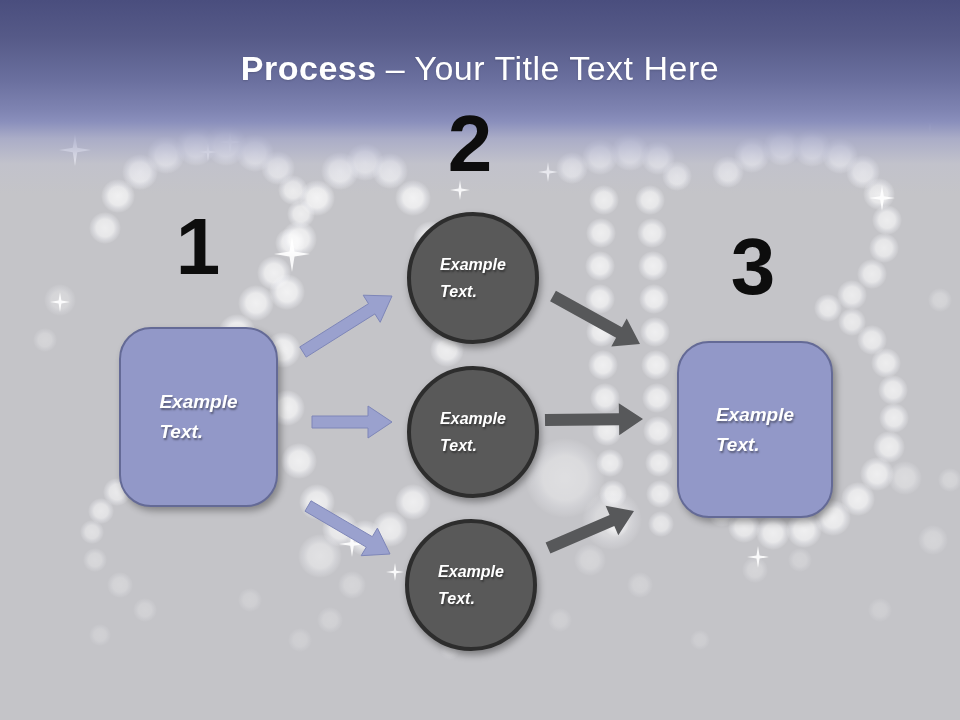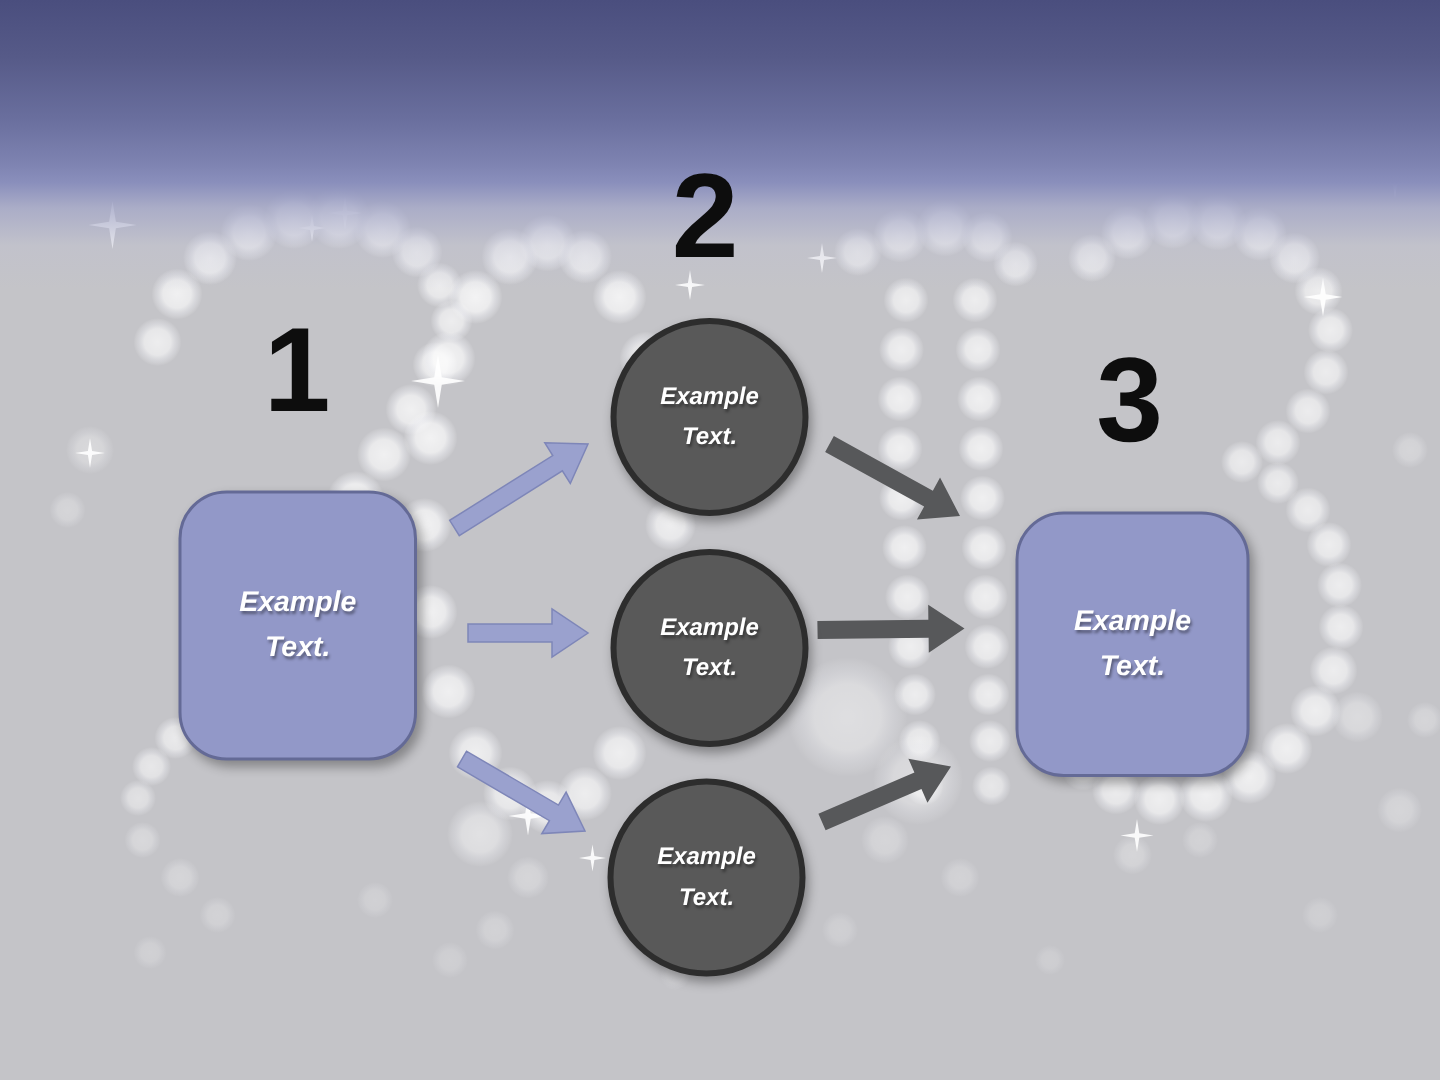--- a/index.html
+++ b/index.html
@@ -67,21 +67,21 @@
     background:var(--circle-fill,#595959);
     border:4px solid var(--circle-border,#2d2d2d);
     box-shadow:2px 4px 7px rgba(0,0,0,.35);
     display:flex;flex-direction:column;align-items:center;justify-content:center;
   }
   .c1{left:407px;top:212px;}
   .c2{left:407px;top:366px;}
   .c3{left:405px;top:519px;}
 
   .shape-text{
-    text-align:center;color:#ffffff;font-weight:700;font-style:italic;
+    text-align:left;color:#ffffff;font-weight:700;font-style:italic;
     text-shadow:1px 2px 2px rgba(0,0,0,.4);
   }
   .box .shape-text{font-size:19px;line-height:30px;}
   .circle .shape-text{font-size:16px;line-height:27px;}
   .shape-text .line{display:block;}
 </style>
 </head>
 <body>
 
 <div class="slide">
@@ -223,20 +223,23 @@
       <path d="M 352 531 L 353.82 542.18 L 365 544 L 353.82 545.82 L 352 557 L 350.18 545.82 L 339 544 L 350.18 542.18 Z" fill="#ffffff" opacity=".9"></path>
       <path d="M 758 546 L 759.54 555.46 L 769 557 L 759.54 558.54 L 758 568 L 756.46 558.54 L 747 557 L 756.46 555.46 Z" fill="#ffffff" opacity=".9"></path>
       <path d="M 60 292 L 61.4 300.6 L 70 302 L 61.4 303.4 L 60 312 L 58.6 303.4 L 50 302 L 58.6 300.6 Z" fill="#ffffff" opacity=".9"></path>
       <path d="M 930 112 L 931.4 120.6 L 940 122 L 931.4 123.4 L 930 132 L 928.6 123.4 L 920 122 L 928.6 120.6 Z" fill="#ffffff" opacity=".9"></path>
       <path d="M 208 143 L 209.26 150.74 L 217 152 L 209.26 153.26 L 208 161 L 206.74 153.26 L 199 152 L 206.74 150.74 Z" fill="#ffffff" opacity=".9"></path>
       <path d="M 395 563 L 396.26 570.74 L 404 572 L 396.26 573.26 L 395 581 L 393.74 573.26 L 386 572 L 393.74 570.74 Z" fill="#ffffff" opacity=".9"></path>
     </svg>
 
   <div class="header-fade"></div>
 
+  <div class="title">
+    <span class="t-bold">Process</span><span class="t-reg">– Your Title Text Here</span>
+  </div>
 
   <div class="step-number n1">1</div>
   <div class="step-number n2">2</div>
   <div class="step-number n3">3</div>
 
   <svg id="arrow-layer" width="960" height="720">
       <polygon points="306.2,357.1 374.9,313.9 380.2,322.3 392.0,296.0 363.2,295.2 368.5,303.7 299.8,346.9" fill="#9aa1ce" stroke="#7e86b8" stroke-width="1"></polygon>
       <polygon points="312.0,428.0 368.0,428.0 368.0,438.0 392.0,422.0 368.0,406.0 368.0,416.0 312.0,416.0" fill="#9aa1ce" stroke="#7e86b8" stroke-width="1"></polygon>
       <polygon points="305.0,511.2 366.3,547.1 361.2,555.7 390.0,554.0 377.4,528.1 372.3,536.7 311.0,500.8" fill="#9aa1ce" stroke="#7e86b8" stroke-width="1"></polygon>
       <polygon points="550.1,301.3 616.1,337.7 611.3,346.4 640.0,344.0 626.7,318.4 621.9,327.2 555.9,290.7" fill="#57585a"></polygon>

